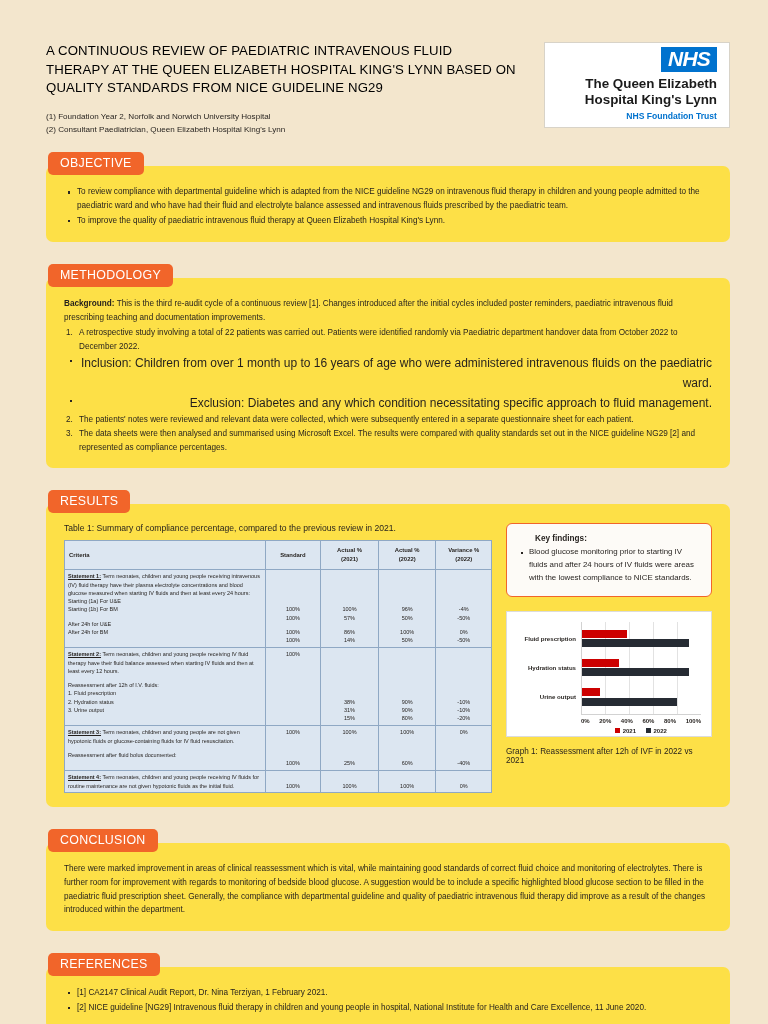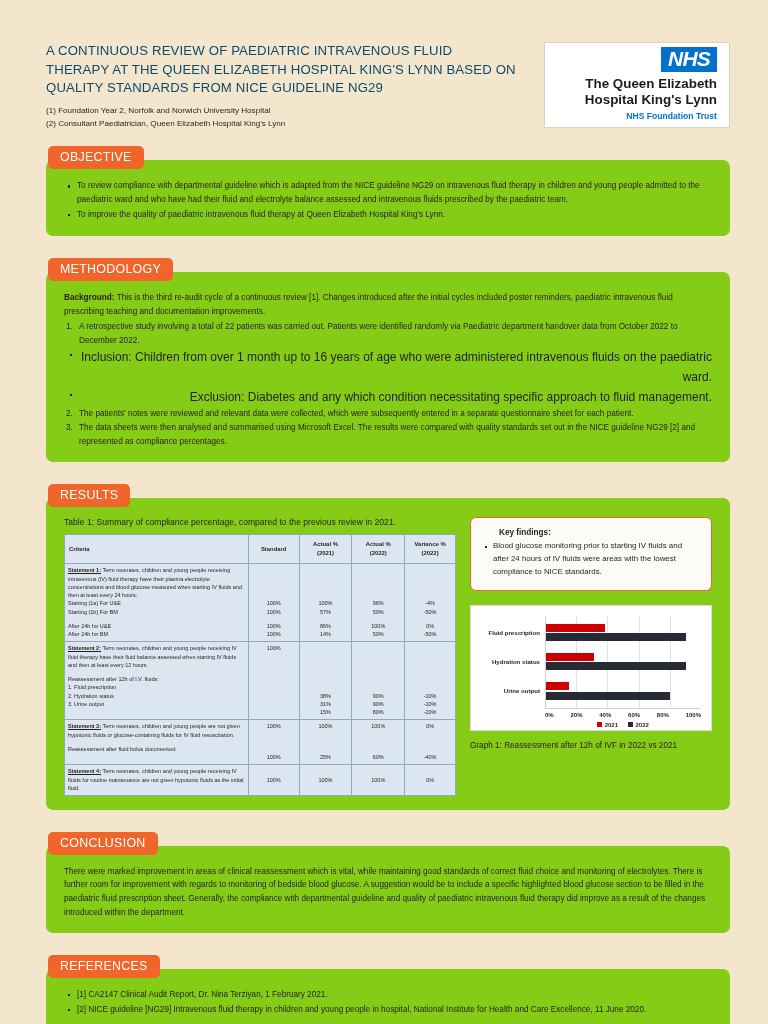--- a/index.html
+++ b/index.html
@@ -22,22 +22,22 @@
     align-items: flex-start;
     justify-content: space-between;
     padding: 42px 38px 0 46px;
   }
   .header-left { width: 470px; }
   .poster-title {
     font-size: 13.2px;
     line-height: 1.42;
     font-weight: 400;
     letter-spacing: .15px;
-    color: #0c4a6e;
-    margin-bottom: 6px;
+    color: #000000;
+    margin-bottom: 12px;
   }
   .authors-line {
     font-size: 8.1px;
     line-height: 1.62;
     color: #2a2622;
   }
 
   .nhs-logo {
     width: 186px;
     height: 86px;
@@ -84,21 +84,21 @@
     color: #ffffff;
     font-size: 12.4px;
     letter-spacing: .3px;
     padding: 4px 12px 5px 12px;
     border-radius: 5px;
     position: relative;
     z-index: 3;
     margin-left: 2px;
   }
   .section-card {
-    background: #84cc16;
+    background: #fde047;
     border-radius: 7px;
     margin-top: -9px;
     padding: 19px 18px 14px 18px;
     position: relative;
     z-index: 1;
   }
 
   ul.bullets { list-style: none; }
   ul.bullets > li {
     position: relative;
@@ -140,21 +140,21 @@
   }
   ul.sub-bullets > li::before {
     content: "";
     position: absolute; left: 4px; top: 6px;
     width: 2.2px; height: 2.2px;
     background: #2a2622;
   }
 
   
   .results-grid { display: flex; gap: 14px; }
-  .results-left { width: 392px; }
+  .results-left { width: 428px; }
   .results-right { flex: 1; }
 
   .table-caption { font-size: 8.6px; margin-bottom: 7px; }
 
   table.compliance {
     width: 100%;
     border-collapse: collapse;
     table-layout: fixed;
   }
   table.compliance th, table.compliance td {

